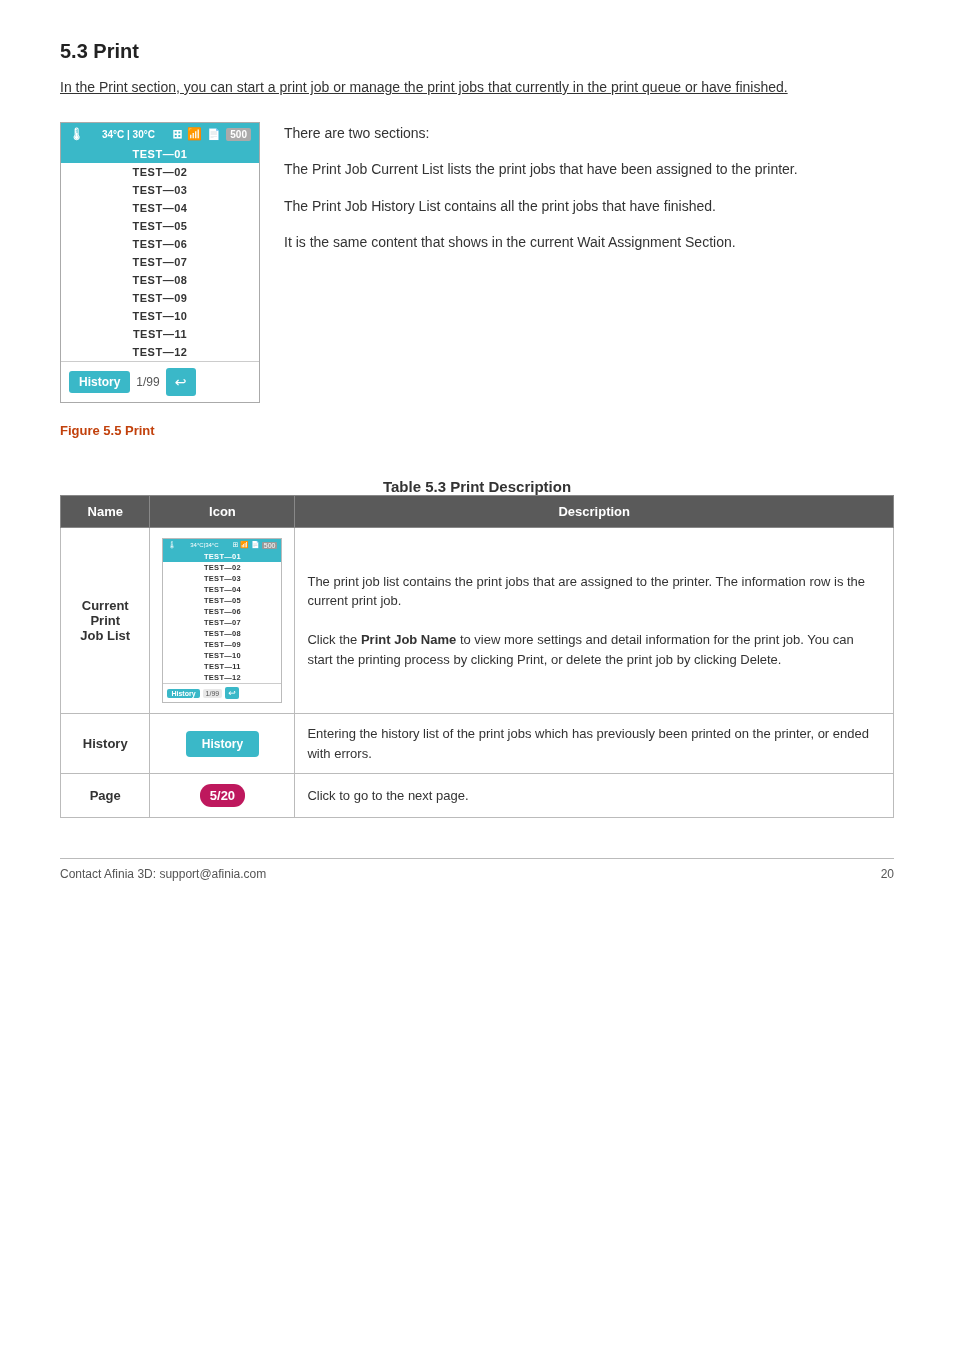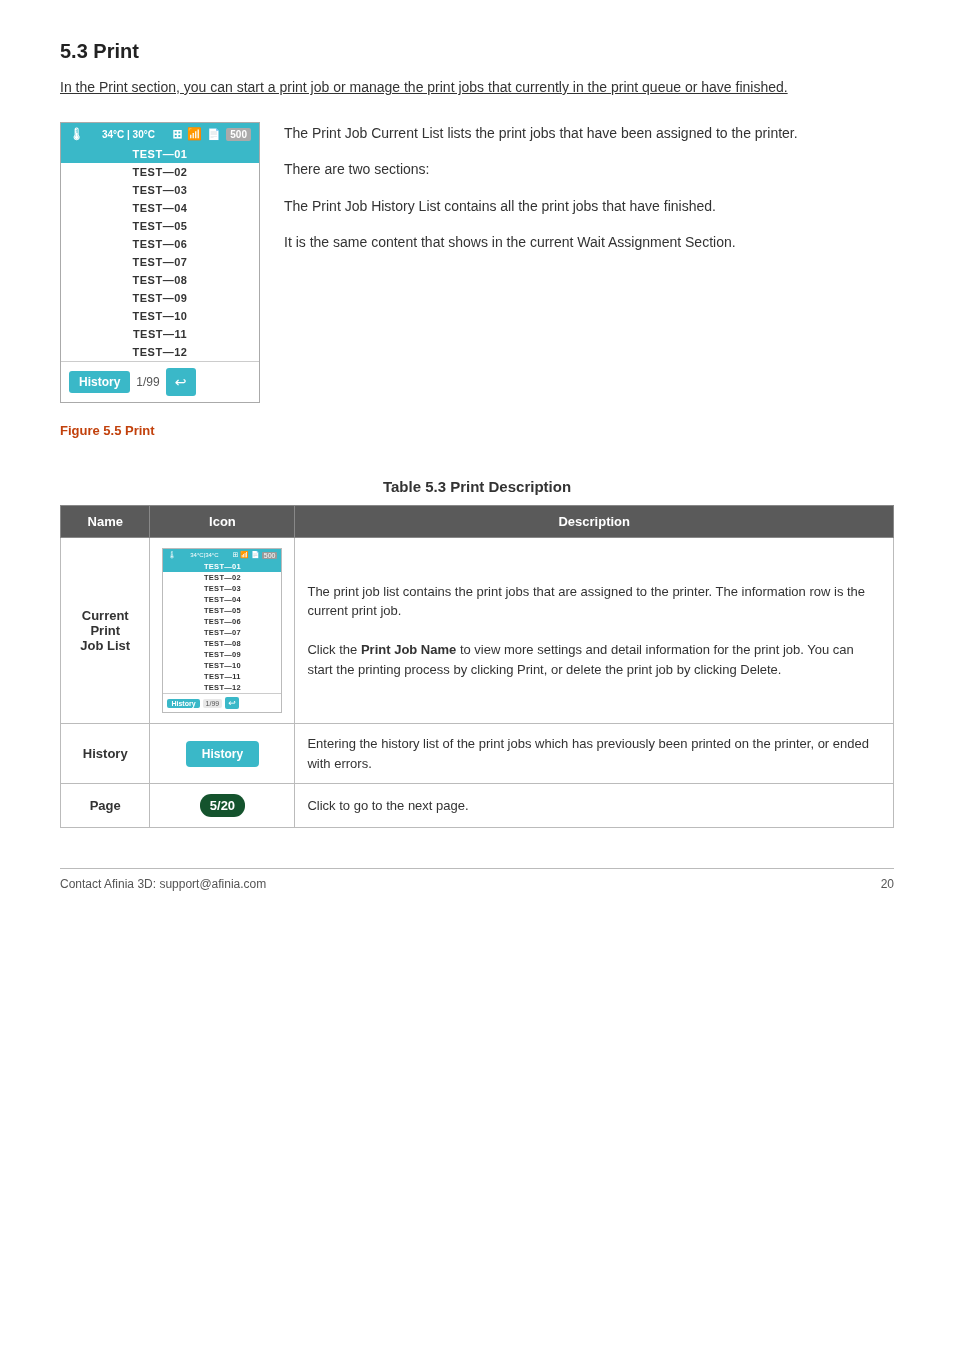--- a/index.html
+++ b/index.html
@@ -148,21 +148,20 @@
       margin-bottom: 40px;
       margin-top: 12px;
       color: #c2410c;
     }
 
     
     .table-title {
       font-size: 15px;
       font-weight: bold;
       text-align: center;
-      margin-bottom: 10px;
       color: #333;
     }
 
     table {
       width: 100%;
       border-collapse: collapse;
       font-size: 13px;
     }
 
     thead tr th {
@@ -277,21 +276,21 @@
       border: none;
       border-radius: 4px;
       padding: 6px 16px;
       font-size: 12px;
       font-weight: bold;
       cursor: pointer;
     }
 
     
     .table-page-badge {
-      background: #14532d;
+      background: #be185d;
       color: #fff;
       border-radius: 11px;
       padding: 4px 10px;
       font-size: 13px;
       font-weight: bold;
       display: inline-block;
     }
 
     
     .table-btn-back {
@@ -356,22 +355,22 @@
         <div class="print-ui-list-item">TEST—12</div>
       </div>
     <div class="print-ui-footer">
       <button class="btn-history">History</button>
       <span class="page-indicator">1/99</span>
       <button class="btn-back">↩</button>
     </div>
   </div>
 
   <div class="figure-description">
+    <p>There are two sections:</p>
     <p>The Print Job Current List lists the print jobs that have been assigned to the printer.</p>
-    <p>There are two sections:</p>
     <p>The Print Job History List contains all the print jobs that have finished.</p>
     <p>It is the same content that shows in the current Wait Assignment Section.</p>
   </div>
 </div>
 
 <p class="figure-caption">Figure 5.5 Print</p>
 
 <p class="table-title">Table 5.3 Print Description</p>
 
 <table>

